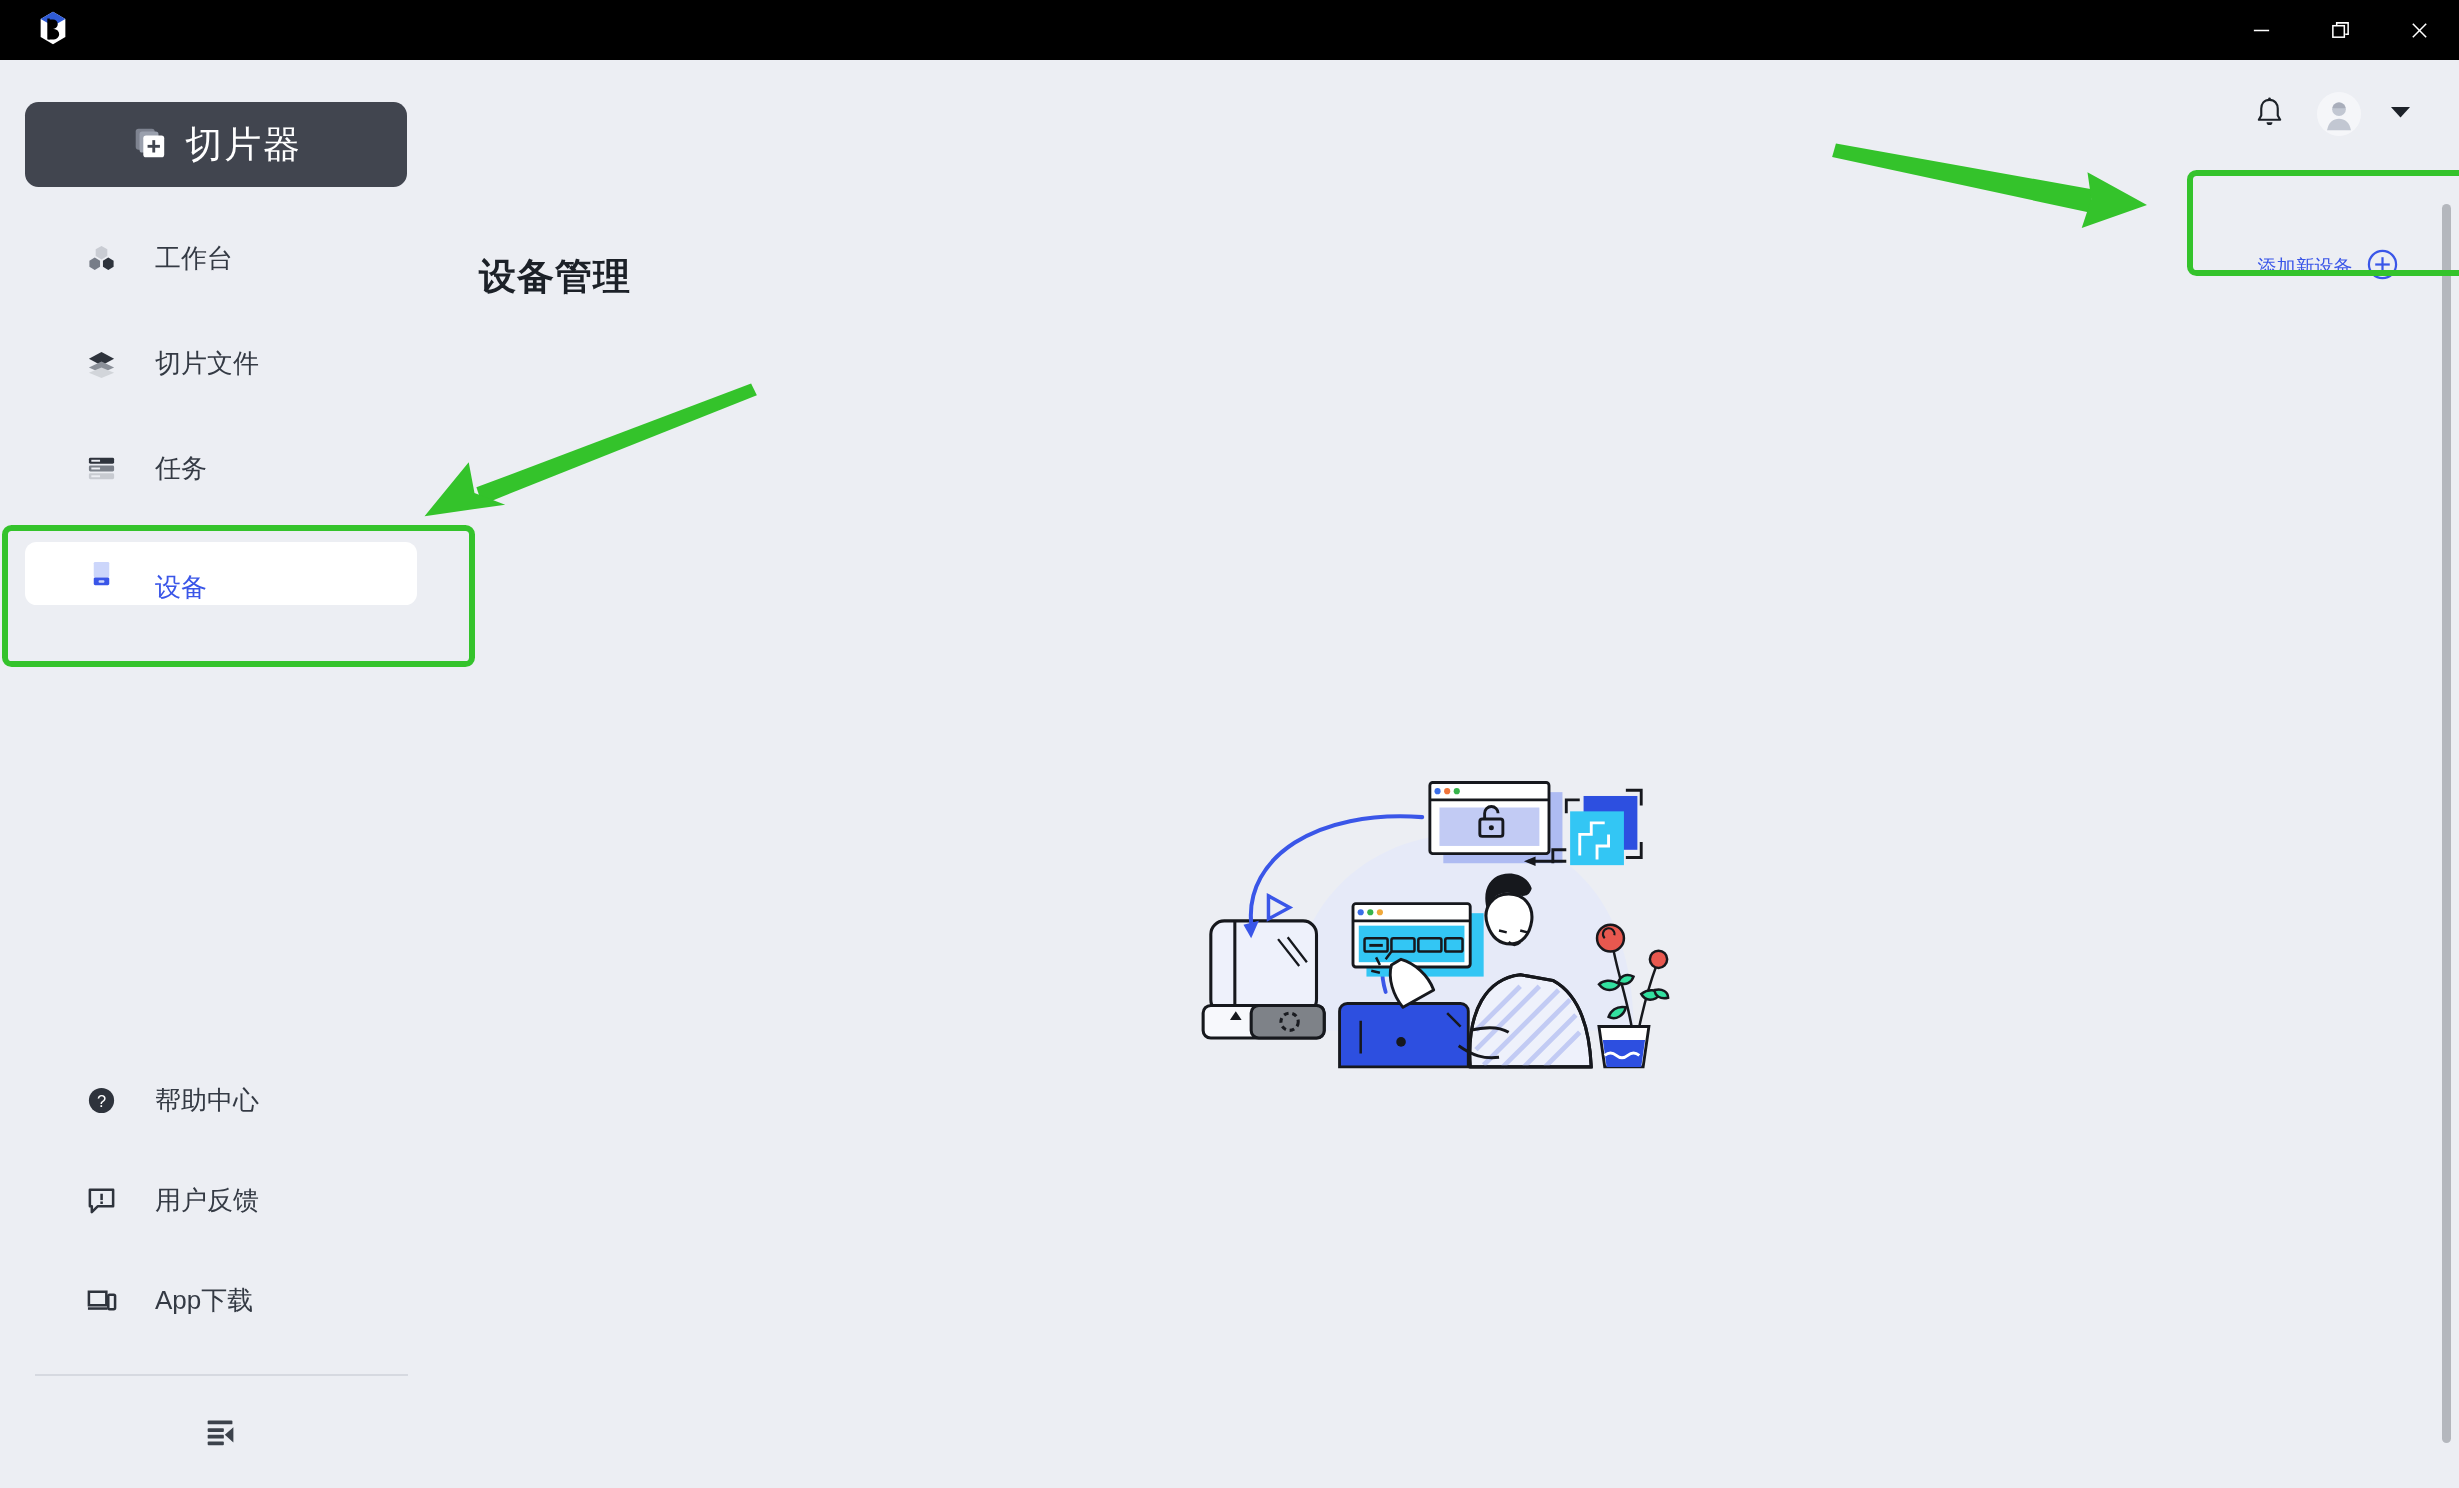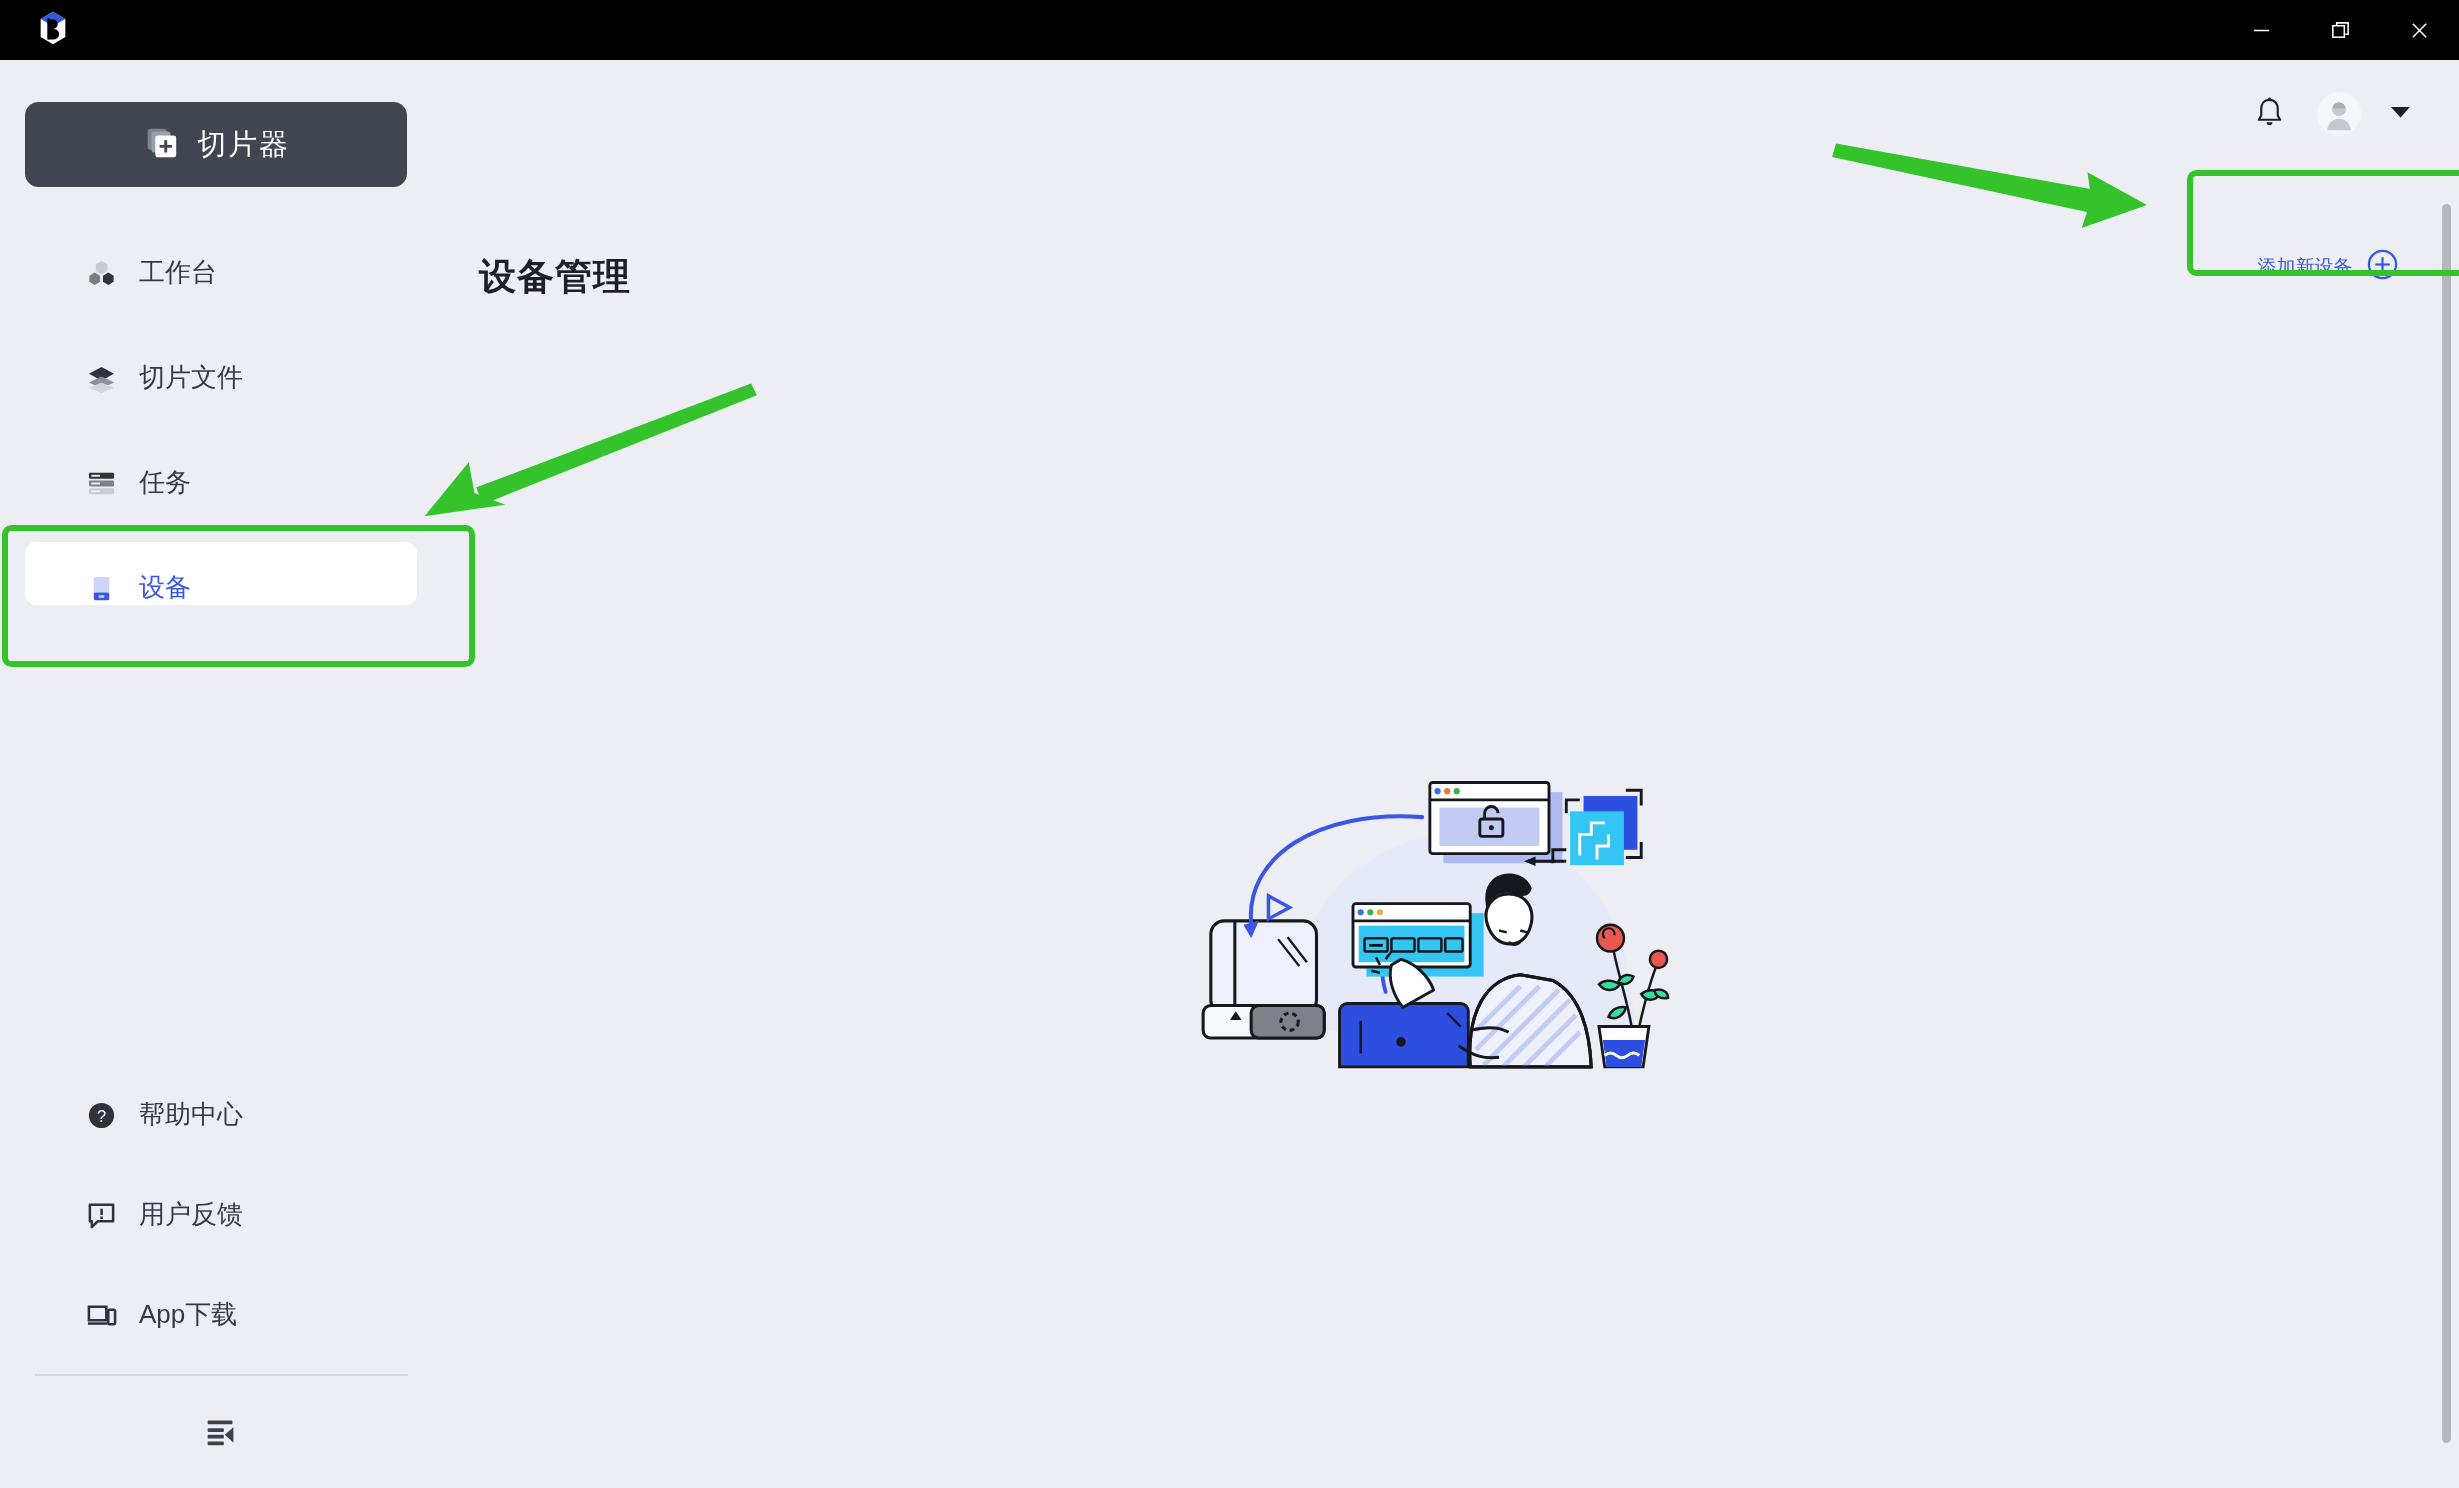--- a/index.html
+++ b/index.html
@@ -27,25 +27,25 @@
   .sidebar {
     position:absolute; left:0; top:60px; width:442px; height:1429px;
     background:#eceef3; display:flex; flex-direction:column;
   }
   .slicer-btn {
     margin:42px 0 0 25px; width:382px; height:85px; border-radius:13.4px;
     background:#41454f; display:flex; align-items:center; justify-content:center;
     gap:17.3px; cursor:pointer;
   }
   .slicer-btn .label {
-    color:#ffffff; font-size:29px; letter-spacing:1.9px;
+    color:#ffffff; font-size:37px; letter-spacing:1.9px;
   }
   .nav { margin-top:40px; display:flex; flex-direction:column; }
   .nav-item {
-    height:63px; display:flex; align-items:flex-end; gap:21px;
+    height:63px; display:flex; align-items:center; gap:37px;
     padding-left:60px; margin:0 25px; border-radius:11.5px; cursor:pointer;
     position:relative;
   }
   .nav-item + .nav-item { margin-top:42px; }
   .nav-item .nav-label { font-size:26px; color:#343a44; }
   .nav-item.active { background:#ffffff; }
   .nav-item.active .nav-label { color:#3a56e8;margin-top:27px; }
   .nav-icon { width:33px; height:33px; display:flex; align-items:center; justify-content:center; flex:0 0 33px; }
 
   .nav-bottom { margin-top:auto; display:flex; flex-direction:column; padding-bottom:0; }

